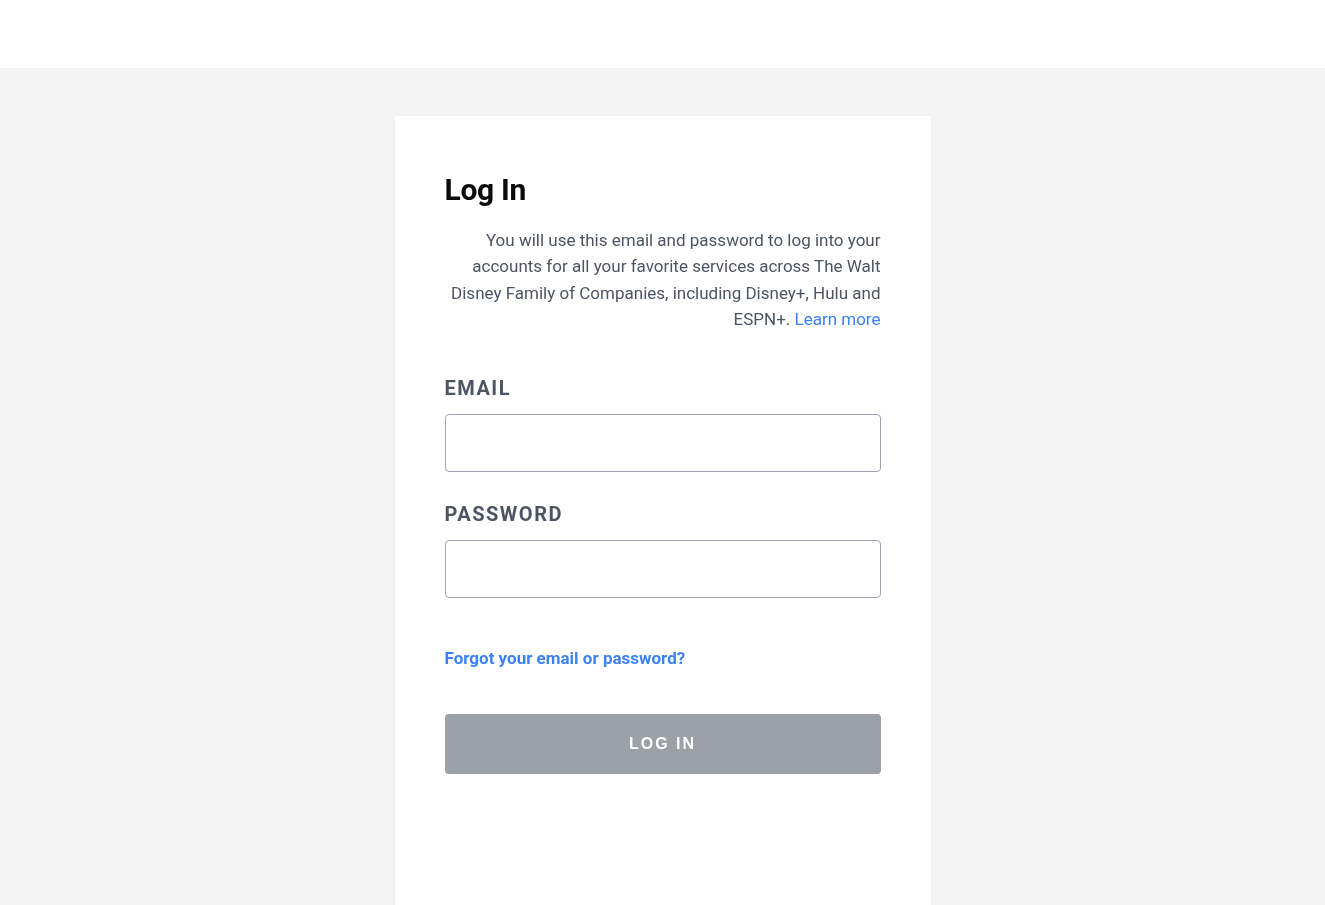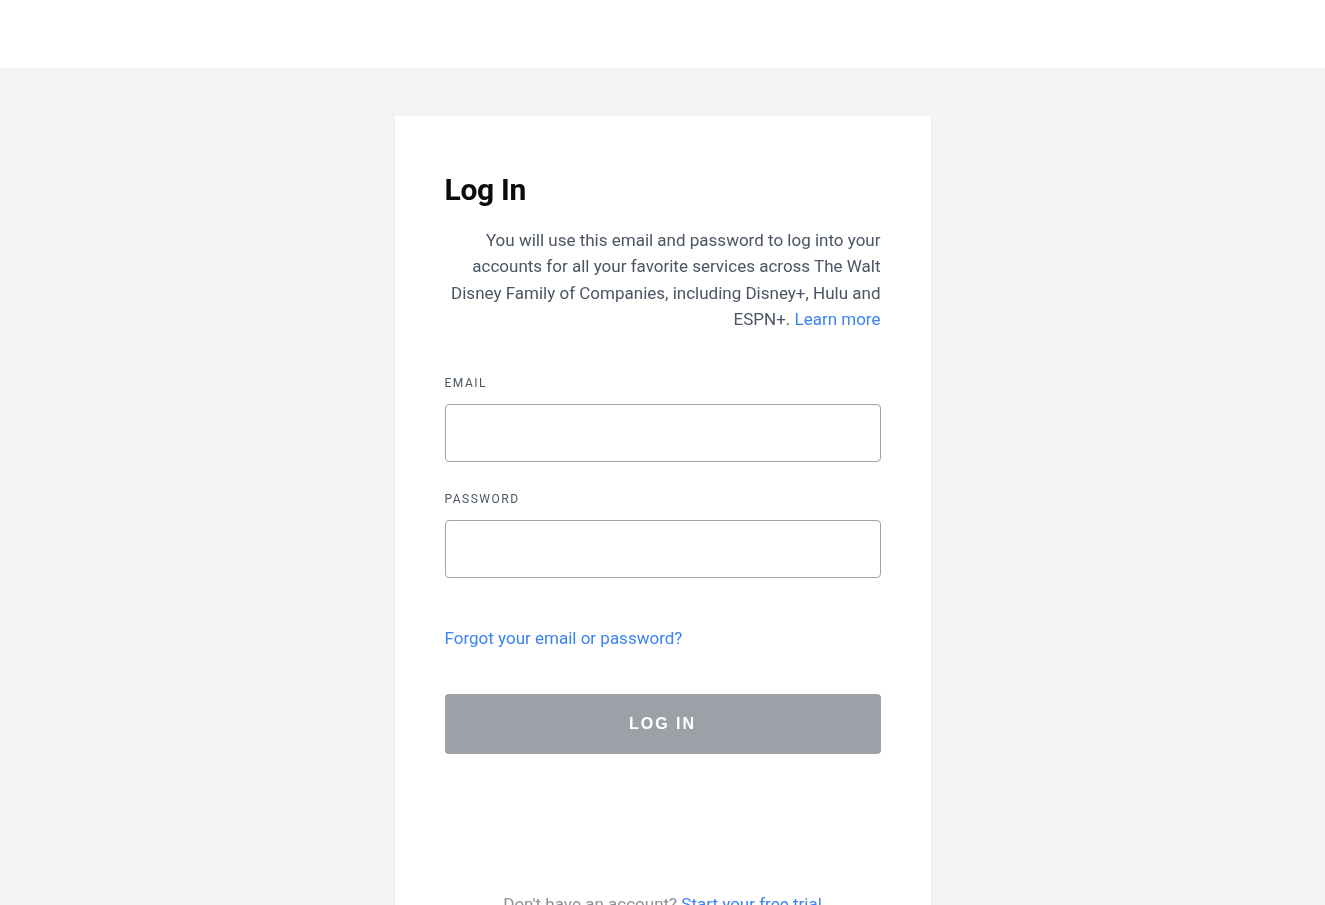--- a/index.html
+++ b/index.html
@@ -46,22 +46,22 @@
     }
     .learn-more-link {
       color: #3b82f6;
       text-decoration: none;
       cursor: pointer;
     }
     .field-group {
       margin-bottom: 30px;
     }
     .field-label {
-      font-size: 12px;
-      font-weight: 400;
+      font-size: 20px;
+      font-weight: 700;
       letter-spacing: 1.5px;
       color: #4b5563;
       margin-bottom: 14px;
       display: block;
     }
     .field-input {
       width: 100%;
       height: 58px;
       border: 1px solid #9ca3af;
       border-radius: 4px;
@@ -71,20 +71,21 @@
       outline: none;
     }
     .forgot-link {
       display: inline-block;
       font-size: 17px;
       color: #3b82f6;
       text-decoration: none;
       cursor: pointer;
       margin-top: 20px;
       margin-bottom: 46px;
+      font-weight: bold;
     }
     .login-button {
       width: 100%;
       height: 60px;
       background: #9ca1a8;
       color: #ffffff;
       border: none;
       border-radius: 4px;
       font-size: 16px;
       font-weight: 600;

